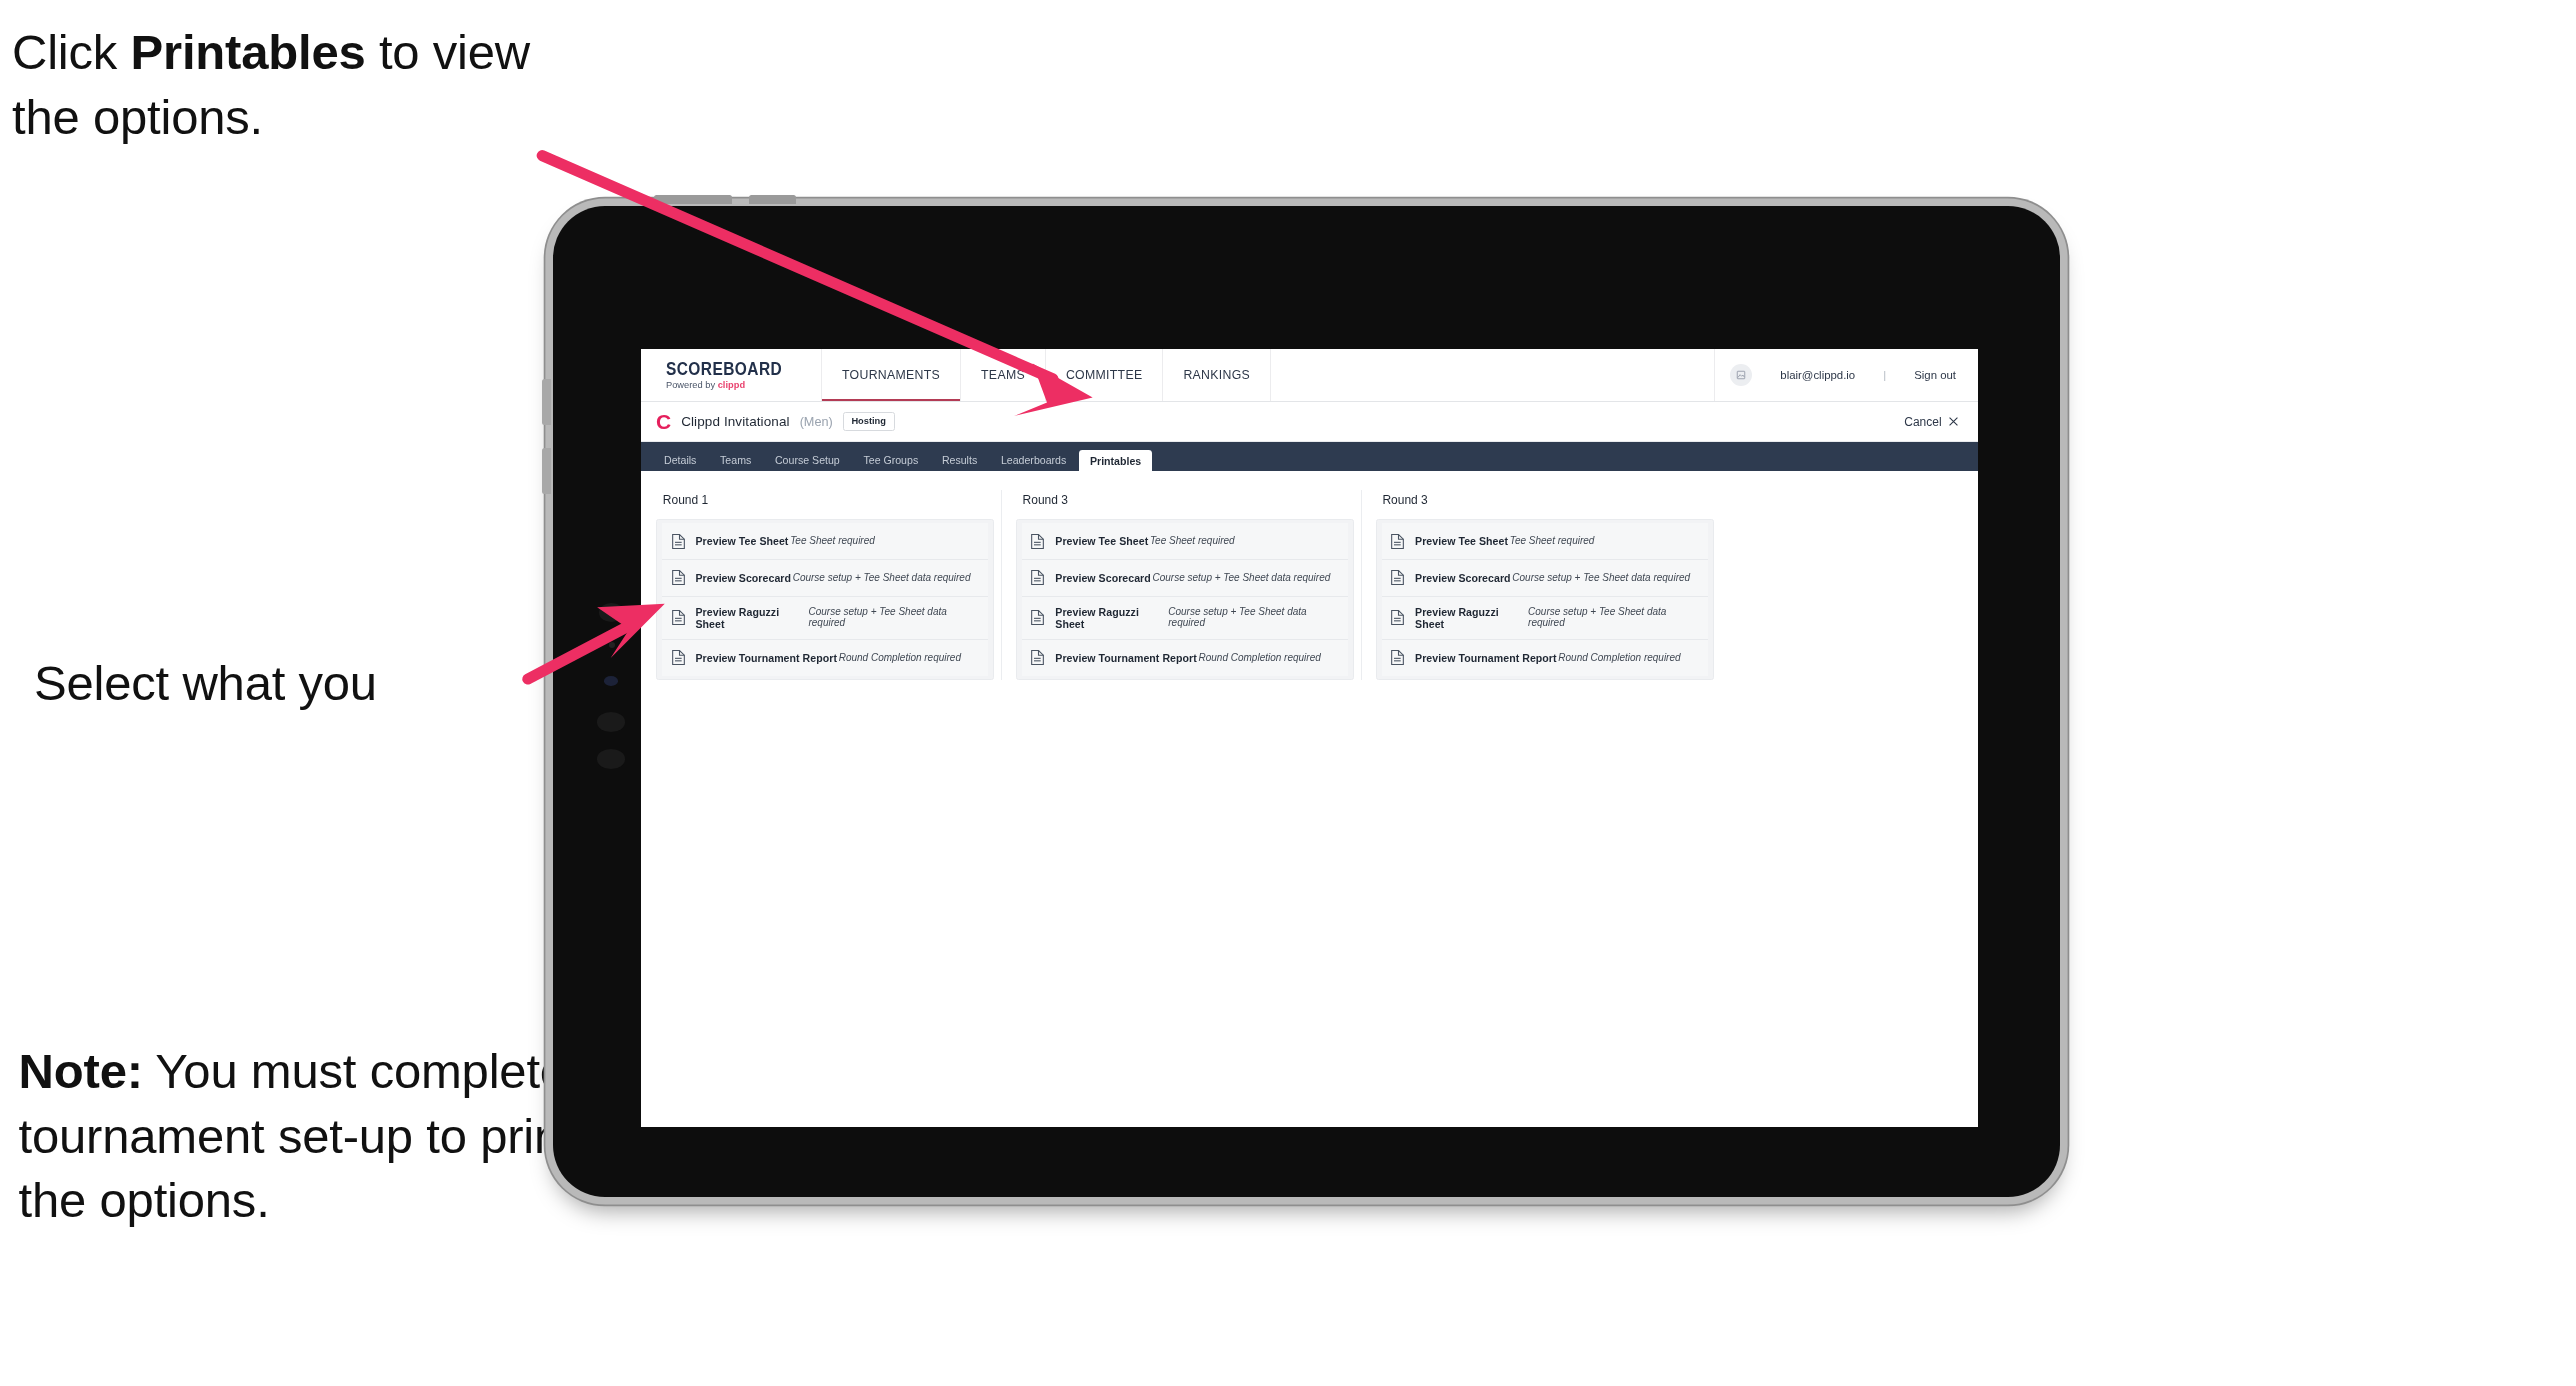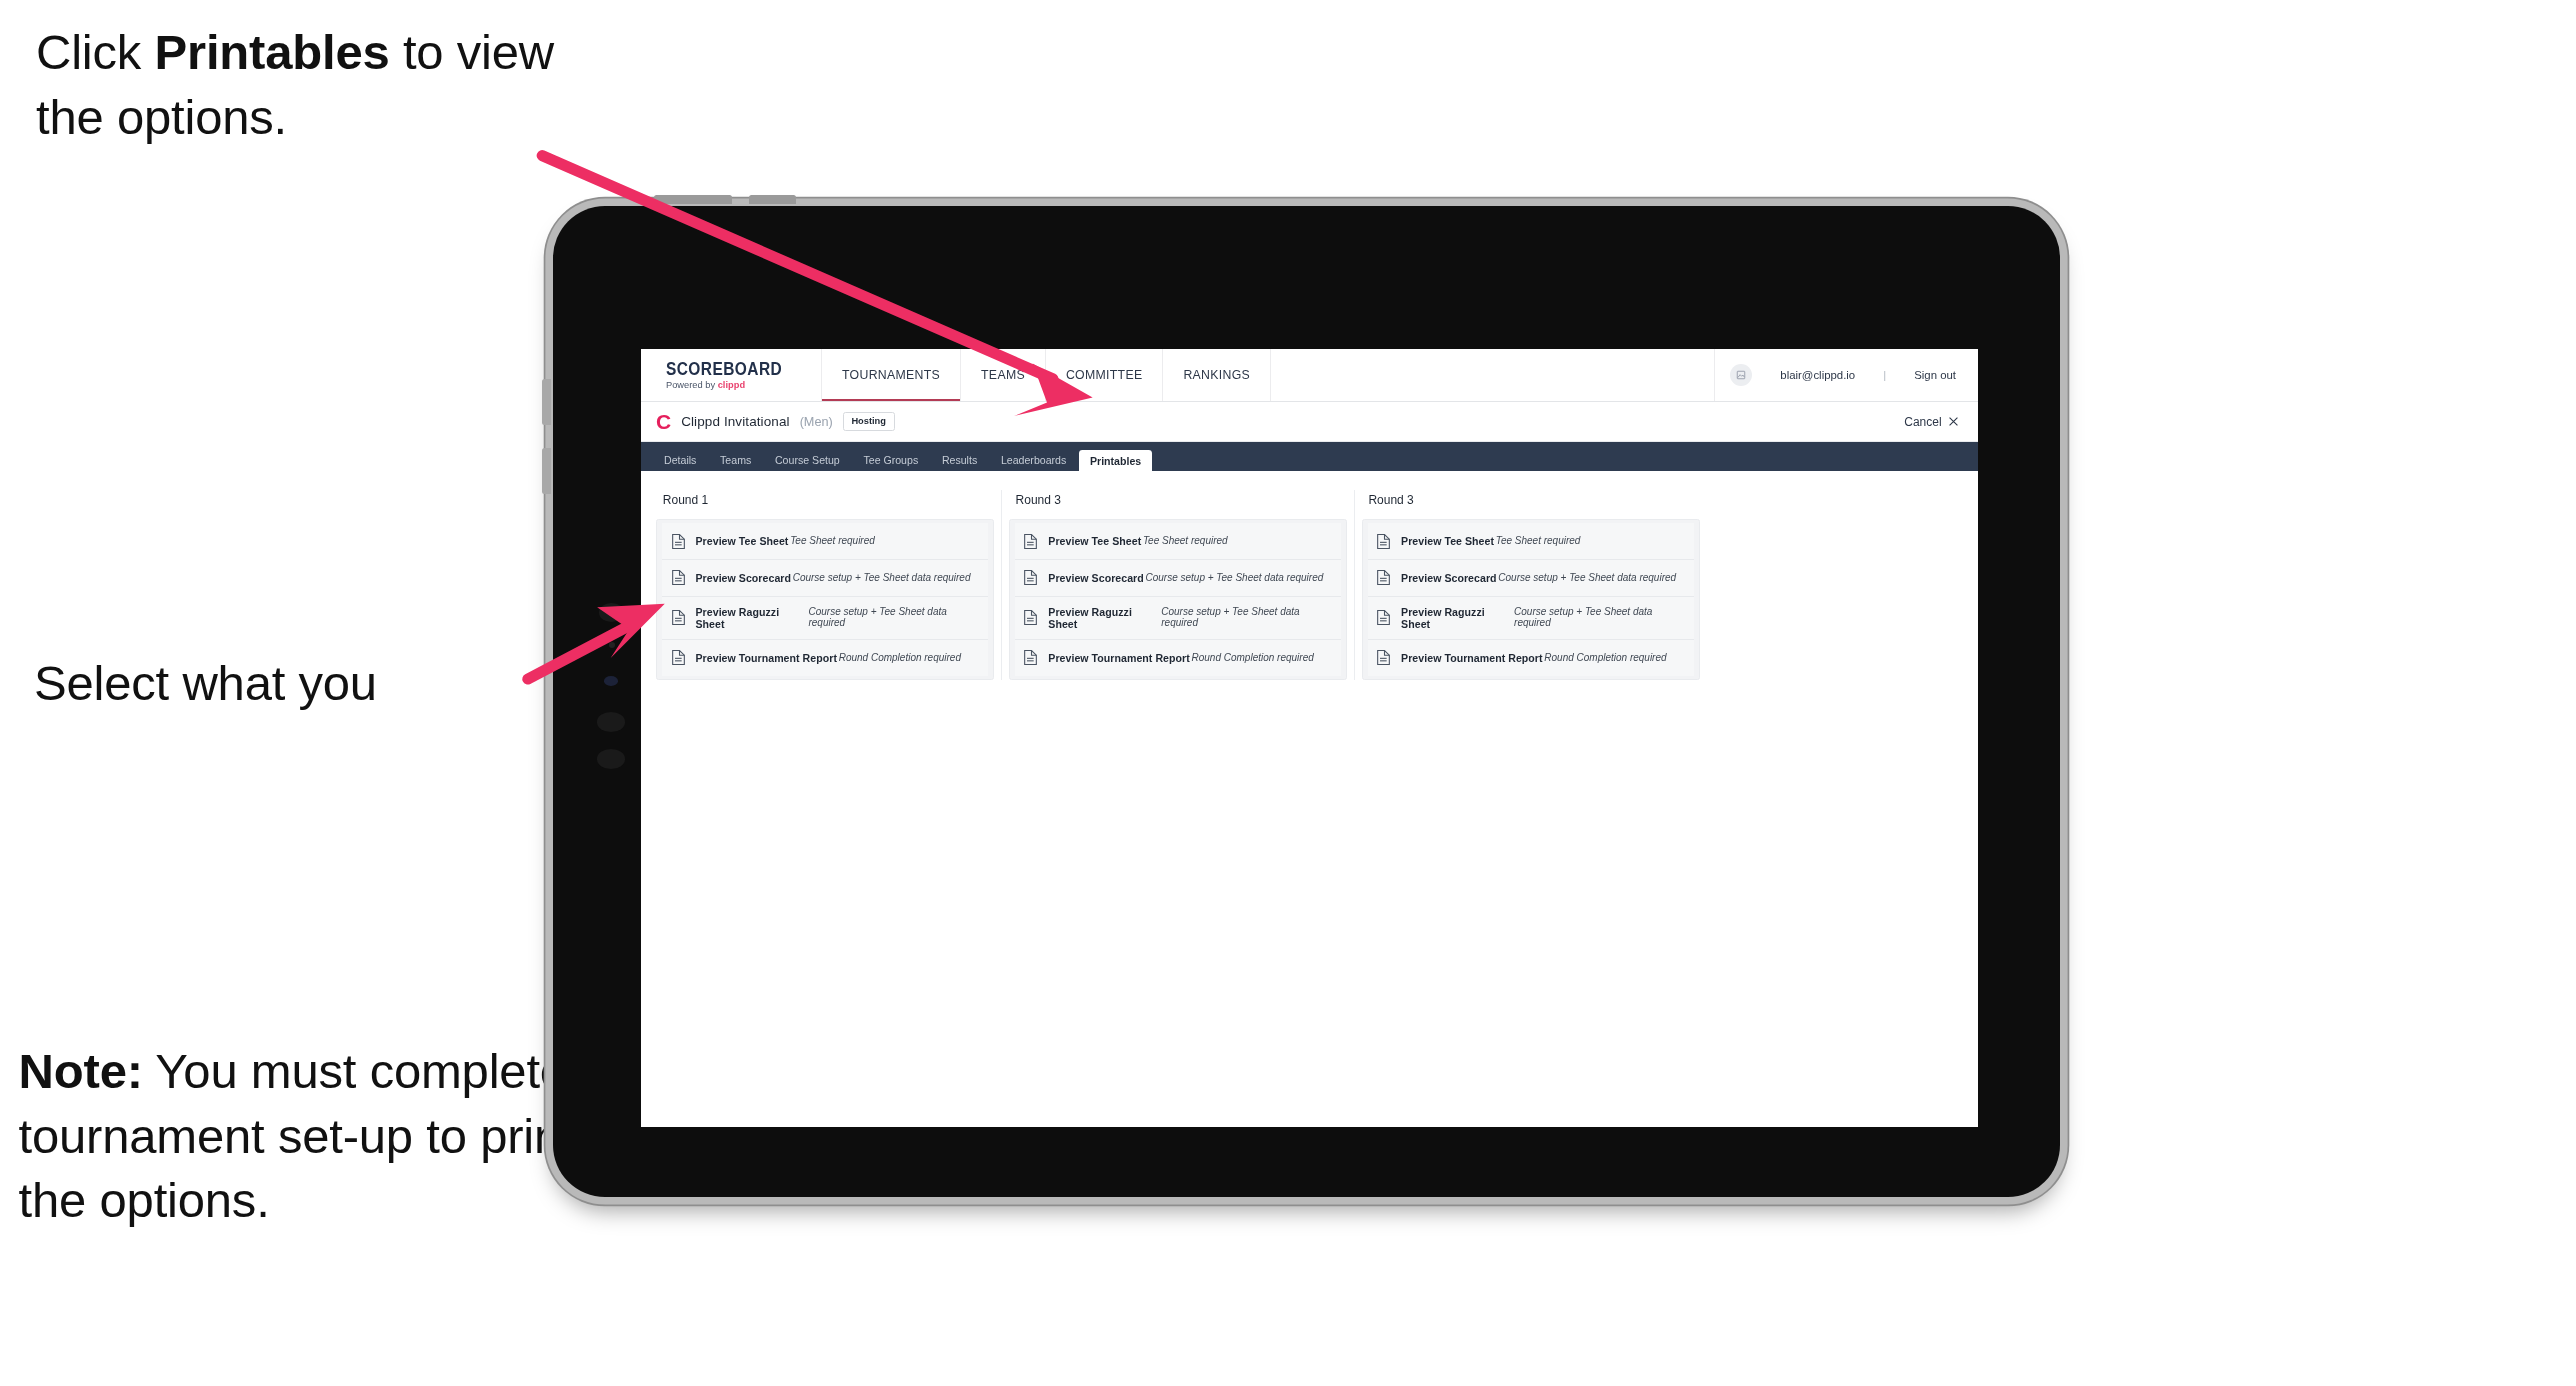--- a/index.html
+++ b/index.html
@@ -19,21 +19,21 @@
   
   .callout {
     position: absolute;
     color: #111111;
     font-family: "Liberation Sans", sans-serif;
     font-weight: 400;
     line-height: 1.32;
     letter-spacing: -0.2px;
   }
   #callout-1 {
-    left: 36px;
+    left: 12px;
     top: 20px;
     width: 541px;
     font-size: 49px;
   }
   #callout-2 {
     left: 34px;
     top: 651px;
     width: 524px;
     font-size: 49px;
   }
@@ -254,21 +254,21 @@
     color: #1f2733;
     font-weight: 600;
     height: 21px;
   }
 
   
   .content {
     background: #ffffff;
     padding: 18.6px 15px;
     display: flex;
-    gap: 7px;
+    gap: 14px;
     align-items: flex-start;
   }
   .round-col {
     width: 338px;
     background: #ffffff;
     border-right: 0.8px solid #ebedf0;
     padding-right: 6.8px;
   }
   .round-col:last-child { border-right: none; }
   .round-title {

